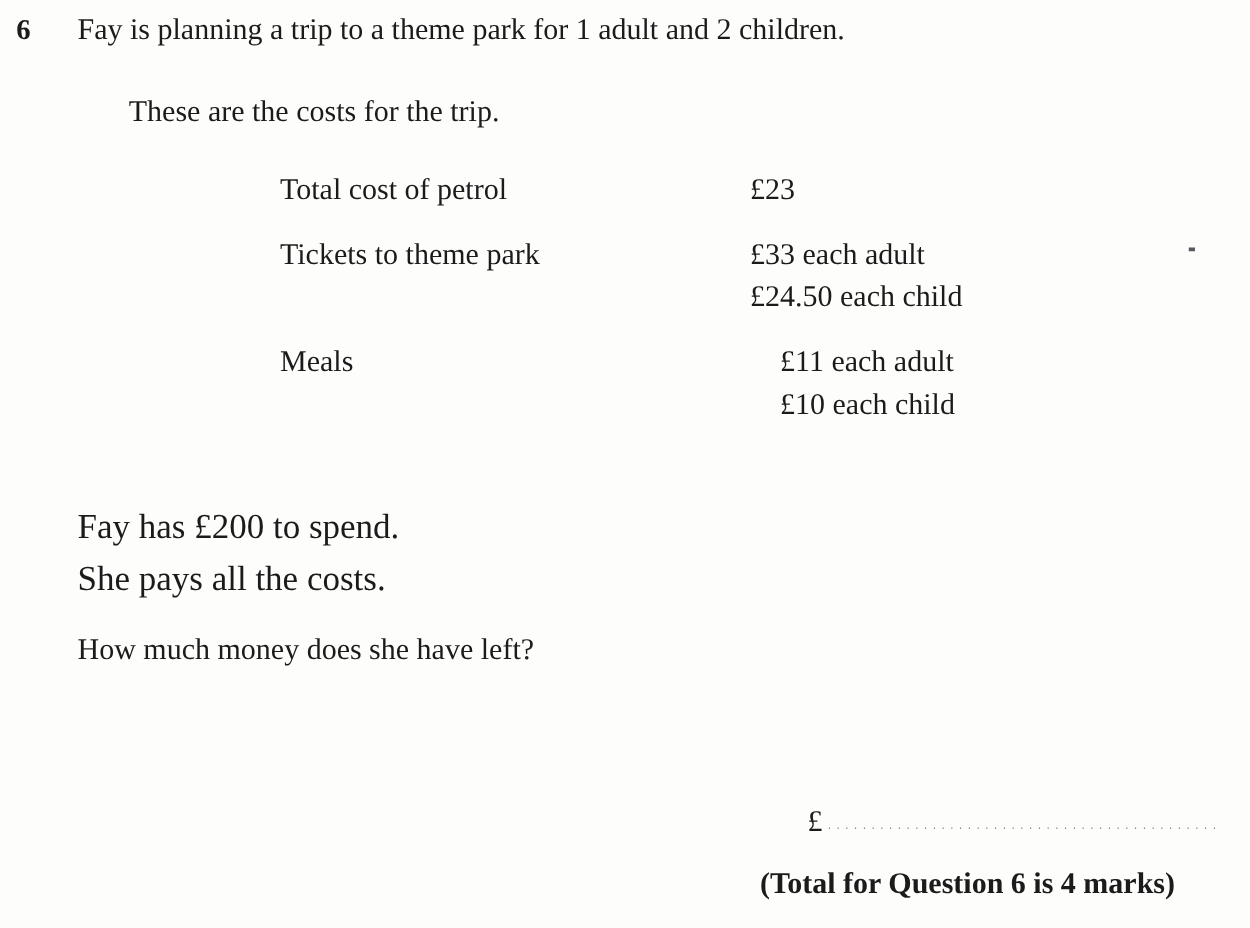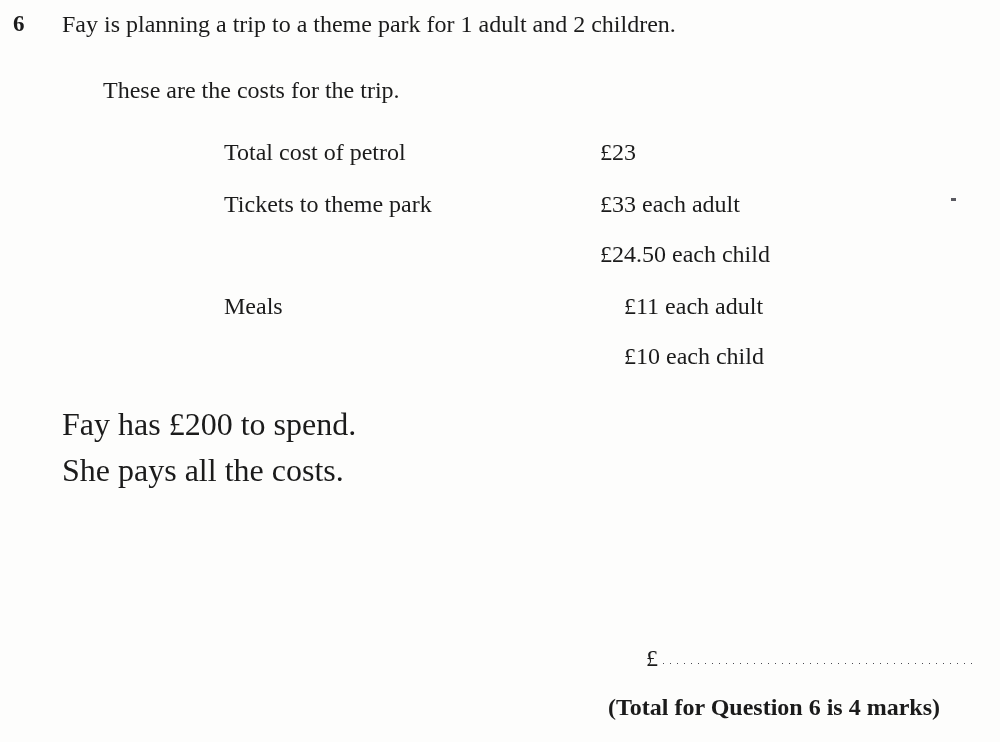--- a/index.html
+++ b/index.html
@@ -74,29 +74,29 @@
   }
   .cost-values {
     flex: 1 1 auto;
     font-size: 24px;
     line-height: 1.0;
   }
   .cost-values .val-line {
     white-space: nowrap;
   }
   .cost-values .val-line + .val-line {
-    margin-top: 26px;
+    margin-top: 10px;
   }
 
   
   .statement {
     position: absolute;
     left: 62px;
     top: 408px;
-    font-size: 32px;
+    font-size: 28px;
     line-height: 1.0;
   }
   .statement .line + .line {
     margin-top: 14px;
   }
 
   .question-ask {
     position: absolute;
     left: 62px;
     top: 508px;
@@ -189,20 +189,21 @@
       </div>
     </div>
 
   </div>
 
   <div class="statement">
     <div class="line">Fay has £200 to spend.</div>
     <div class="line">She pays all the costs.</div>
   </div>
 
+  <div class="question-ask">How much money does she have left?</div>
 
   <div class="answer-line">
     <span class="answer-currency">£</span>
     <span class="answer-dots"></span>
   </div>
 
   <div class="marks-footer">(Total for Question 6 is 4 marks)</div>
 
   <div class="scan-speck"></div>
 

